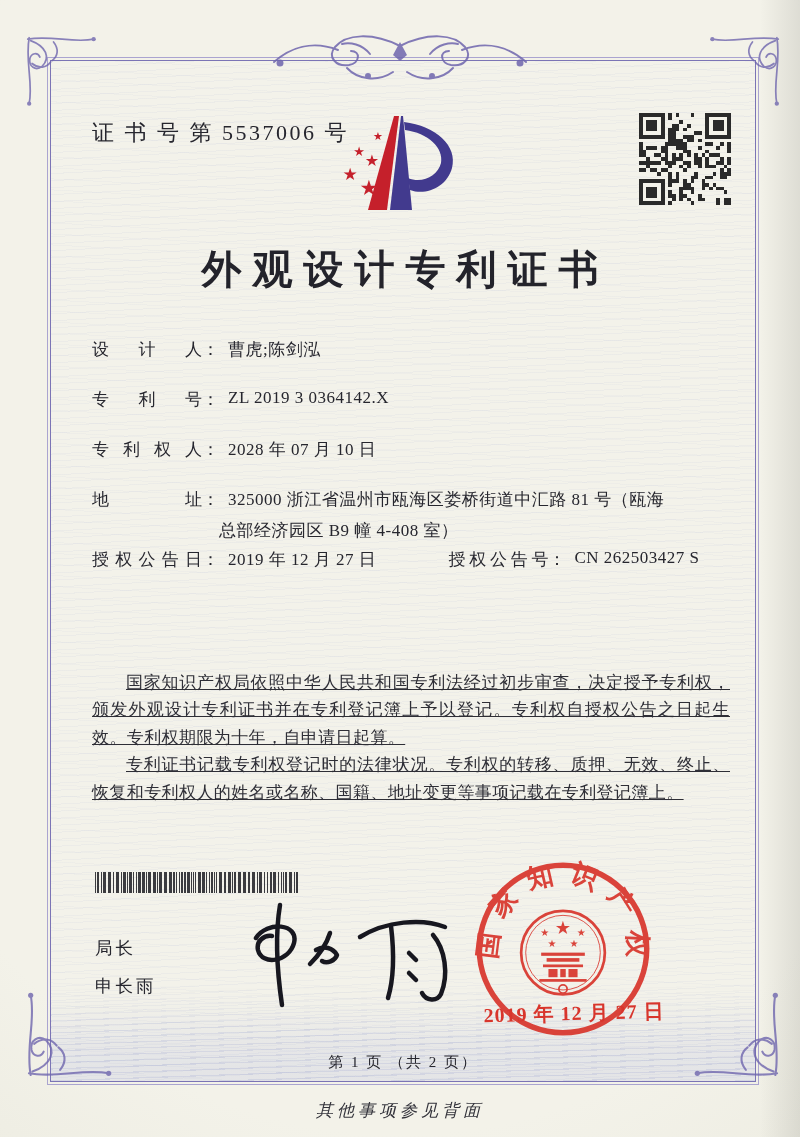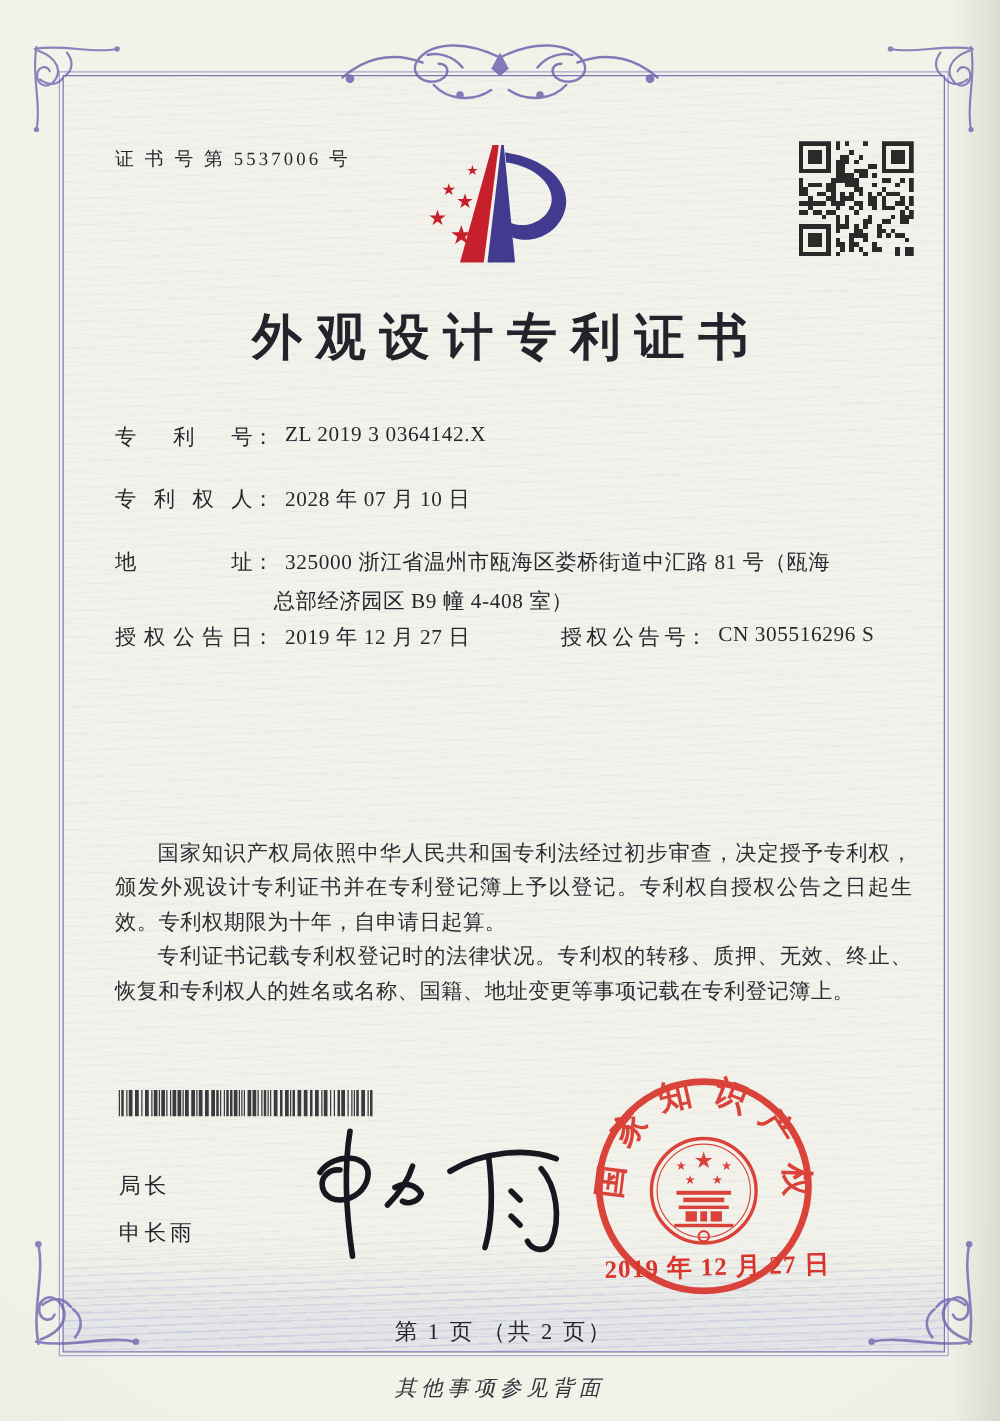--- a/index.html
+++ b/index.html
@@ -34,53 +34,53 @@
   .frame .bottom-band{
     position:absolute;left:0;right:0;bottom:0;height:100px;pointer-events:none;
     background:
       repeating-linear-gradient(-2deg, rgba(104,118,190,.14) 0 1.2px, rgba(0,0,0,0) 1.2px 6px),
       linear-gradient(to bottom, rgba(150,160,215,0) 0%, rgba(150,160,215,.16) 85%);
     -webkit-mask-image:linear-gradient(to bottom, transparent, #000 55%);
             mask-image:linear-gradient(to bottom, transparent, #000 55%);
   }
   .ornament-svg{position:absolute;pointer-events:none;}
   
-  .cert-no{position:absolute;left:92px;top:118px;font-size:15px;letter-spacing:2.5px;color:var(--ink);}
+  .cert-no{position:absolute;left:92px;top:118px;font-size:22px;letter-spacing:2.5px;color:var(--ink);}
   .logo{position:absolute;left:328px;top:108px;}
   .qr{position:absolute;left:639px;top:113px;width:92px;height:92px;}
   .title{
     position:absolute;left:0;top:242px;width:100%;text-align:center;
     font-size:40px;font-weight:600;letter-spacing:11px;color:#23232b;text-indent:11px;
   }
   
   .fields{position:absolute;left:92px;top:338px;right:66px;font-size:17px;color:var(--ink);}
   .frow{height:23px;margin-bottom:27px;white-space:nowrap;}
   .frow.addr{height:53px;margin-bottom:7px;white-space:normal;}
   .flabel{display:inline-block;width:110px;text-align:justify;text-align-last:justify;vertical-align:top;}
   .fcolon{display:inline-block;vertical-align:top;}
   .fvalue{display:inline-block;margin-left:9px;vertical-align:top;letter-spacing:.5px;}
   .addr-l2{display:block;margin-left:127px;margin-top:8px;letter-spacing:.5px;}
   .frow.grant .pair2{display:inline-block;margin-left:68px;}
   .frow.grant .flabel2{display:inline-block;width:100px;text-align:justify;text-align-last:justify;}
   
   .paras{position:absolute;left:92px;top:669px;right:70px;font-size:17px;line-height:27.4px;
     color:var(--ink2);text-align:justify;letter-spacing:.4px;}
-  .paras p{text-indent:2em;}
+  .paras p{text-indent:2em;text-decoration:underline;}
   
   .barcode{position:absolute;left:95px;top:872px;width:208px;height:21px;font-size:0;}
   .barcode i{display:inline-block;height:100%;background:#3b3b3f;}
   .barcode b{display:inline-block;height:100%;}
   .sig-title{position:absolute;left:95px;top:936px;font-size:17.5px;letter-spacing:3px;color:var(--ink);}
   .sig-name{position:absolute;left:95px;top:974px;font-size:17.5px;letter-spacing:3px;color:var(--ink);}
   .signature{position:absolute;left:212px;top:893px;}
   .seal{position:absolute;left:472px;top:858px;width:182px;height:182px;opacity:.92;}
   .seal-date{position:absolute;left:474px;top:1000px;width:200px;text-align:center;
     font-size:20px;font-weight:700;color:var(--seal-red);letter-spacing:1px;transform:rotate(-1.5deg);}
   .page-info{position:absolute;left:50px;top:1053px;width:706px;text-align:center;
-    font-size:18px;letter-spacing:2px;color:var(--ink);}
+    font-size:15px;letter-spacing:2px;color:var(--ink);}
   .back-note{position:absolute;left:0;top:1099px;width:100%;text-align:center;
     font-size:17px;font-style:italic;letter-spacing:4px;color:#33333b;}
 </style>
 </head>
 <body>
 
 <div class="paper-shadow"></div>
 
 <div class="frame">
   <div class="texture"></div>
@@ -330,32 +330,35 @@
       <rect x="21" y="24" width="1" height="1"></rect>
       <rect x="23" y="24" width="1" height="1"></rect>
       <rect x="24" y="24" width="1" height="1"></rect>
     </g>
 </svg>
 
 <div class="title">外观设计专利证书</div>
 
 <div class="fields">
   <div class="frow">
+    <span class="flabel">设计人</span><span class="fcolon">：</span><span class="fvalue">曹虎;陈剑泓</span>
+  </div>
+  <div class="frow">
     <span class="flabel">专利号</span><span class="fcolon">：</span><span class="fvalue">ZL 2019 3 0364142.X</span>
   </div>
   <div class="frow">
     <span class="flabel">专利权人</span><span class="fcolon">：</span><span class="fvalue">2028 年 07 月 10 日</span>
   </div>
   <div class="frow addr">
     <span class="flabel">地址</span><span class="fcolon">：</span><span class="fvalue">325000  浙江省温州市瓯海区娄桥街道中汇路 81 号（瓯海</span>
     <span class="addr-l2">总部经济园区 B9 幢 4-408 室）</span>
   </div>
   <div class="frow grant">
     <span><span class="flabel">授权公告日</span><span class="fcolon">：</span><span class="fvalue">2019 年 12 月 27 日</span></span>
-    <span class="pair2"><span class="flabel2">授权公告号</span><span class="fcolon">：</span><span class="fvalue">CN 305516296 S</span></span>
+    <span class="pair2"><span class="flabel2">授权公告号</span><span class="fcolon">：</span><span class="fvalue">CN 262503427 S</span></span>
   </div>
 </div>
 
 <div class="paras">
   <p>国家知识产权局依照中华人民共和国专利法经过初步审查，决定授予专利权，颁发外观设计专利证书并在专利登记簿上予以登记。专利权自授权公告之日起生效。专利权期限为十年，自申请日起算。</p>
   <p>专利证书记载专利权登记时的法律状况。专利权的转移、质押、无效、终止、恢复和专利权人的姓名或名称、国籍、地址变更等事项记载在专利登记簿上。</p>
 </div>
 
 <div class="barcode" id="barcode"><i style="width:1px"></i><b style="width:1px"></b><i style="width:2px"></i><b style="width:2px"></b><i style="width:1px"></i><b style="width:1px"></b><i style="width:3px"></i><b style="width:2px"></b><i style="width:3px"></i><b style="width:2px"></b><i style="width:1px"></i><b style="width:2px"></b><i style="width:3px"></i><b style="width:2px"></b><i style="width:1px"></i><b style="width:1px"></b><i style="width:3px"></i><b style="width:1px"></b><i style="width:1px"></i><b style="width:1px"></b><i style="width:3px"></i><b style="width:1px"></b><i style="width:1px"></i><b style="width:2px"></b><i style="width:1px"></i><b style="width:1px"></b><i style="width:3px"></i><b style="width:1px"></b><i style="width:3px"></i><b style="width:1px"></b><i style="width:1px"></i><b style="width:1px"></b><i style="width:3px"></i><b style="width:2px"></b><i style="width:3px"></i><b style="width:1px"></b><i style="width:1px"></i><b style="width:1px"></b><i style="width:3px"></i><b style="width:2px"></b><i style="width:3px"></i><b style="width:2px"></b><i style="width:3px"></i><b style="width:1px"></b><i style="width:2px"></i><b style="width:1px"></b><i style="width:1px"></i><b style="width:2px"></b><i style="width:1px"></i><b style="width:1px"></b><i style="width:2px"></i><b style="width:1px"></b><i style="width:2px"></i><b style="width:1px"></b><i style="width:3px"></i><b style="width:1px"></b><i style="width:1px"></i><b style="width:1px"></b><i style="width:1px"></i><b style="width:1px"></b><i style="width:1px"></i><b style="width:2px"></b><i style="width:3px"></i><b style="width:1px"></b><i style="width:3px"></i><b style="width:1px"></b><i style="width:1px"></i><b style="width:2px"></b><i style="width:1px"></i><b style="width:1px"></b><i style="width:2px"></i><b style="width:1px"></b><i style="width:1px"></i><b style="width:1px"></b><i style="width:1px"></i><b style="width:2px"></b><i style="width:3px"></i><b style="width:2px"></b><i style="width:2px"></i><b style="width:2px"></b><i style="width:3px"></i><b style="width:1px"></b><i style="width:1px"></i><b style="width:1px"></b><i style="width:2px"></i><b style="width:2px"></b><i style="width:3px"></i><b style="width:2px"></b><i style="width:3px"></i><b style="width:2px"></b><i style="width:2px"></i><b style="width:2px"></b><i style="width:3px"></i><b style="width:2px"></b><i style="width:1px"></i><b style="width:1px"></b><i style="width:3px"></i><b style="width:2px"></b><i style="width:1px"></i><b style="width:2px"></b><i style="width:1px"></i><b style="width:2px"></b><i style="width:2px"></i><b style="width:1px"></b><i style="width:3px"></i><b style="width:2px"></b><i style="width:1px"></i><b style="width:2px"></b><i style="width:1px"></i><b style="width:1px"></b><i style="width:1px"></i><b style="width:1px"></b><i style="width:2px"></i><b style="width:2px"></b><i style="width:3px"></i><b style="width:2px"></b><i style="width:1px"></i><b style="width:1px"></b><i style="width:2px"></i><b style="width:1px"></b></div>
 

